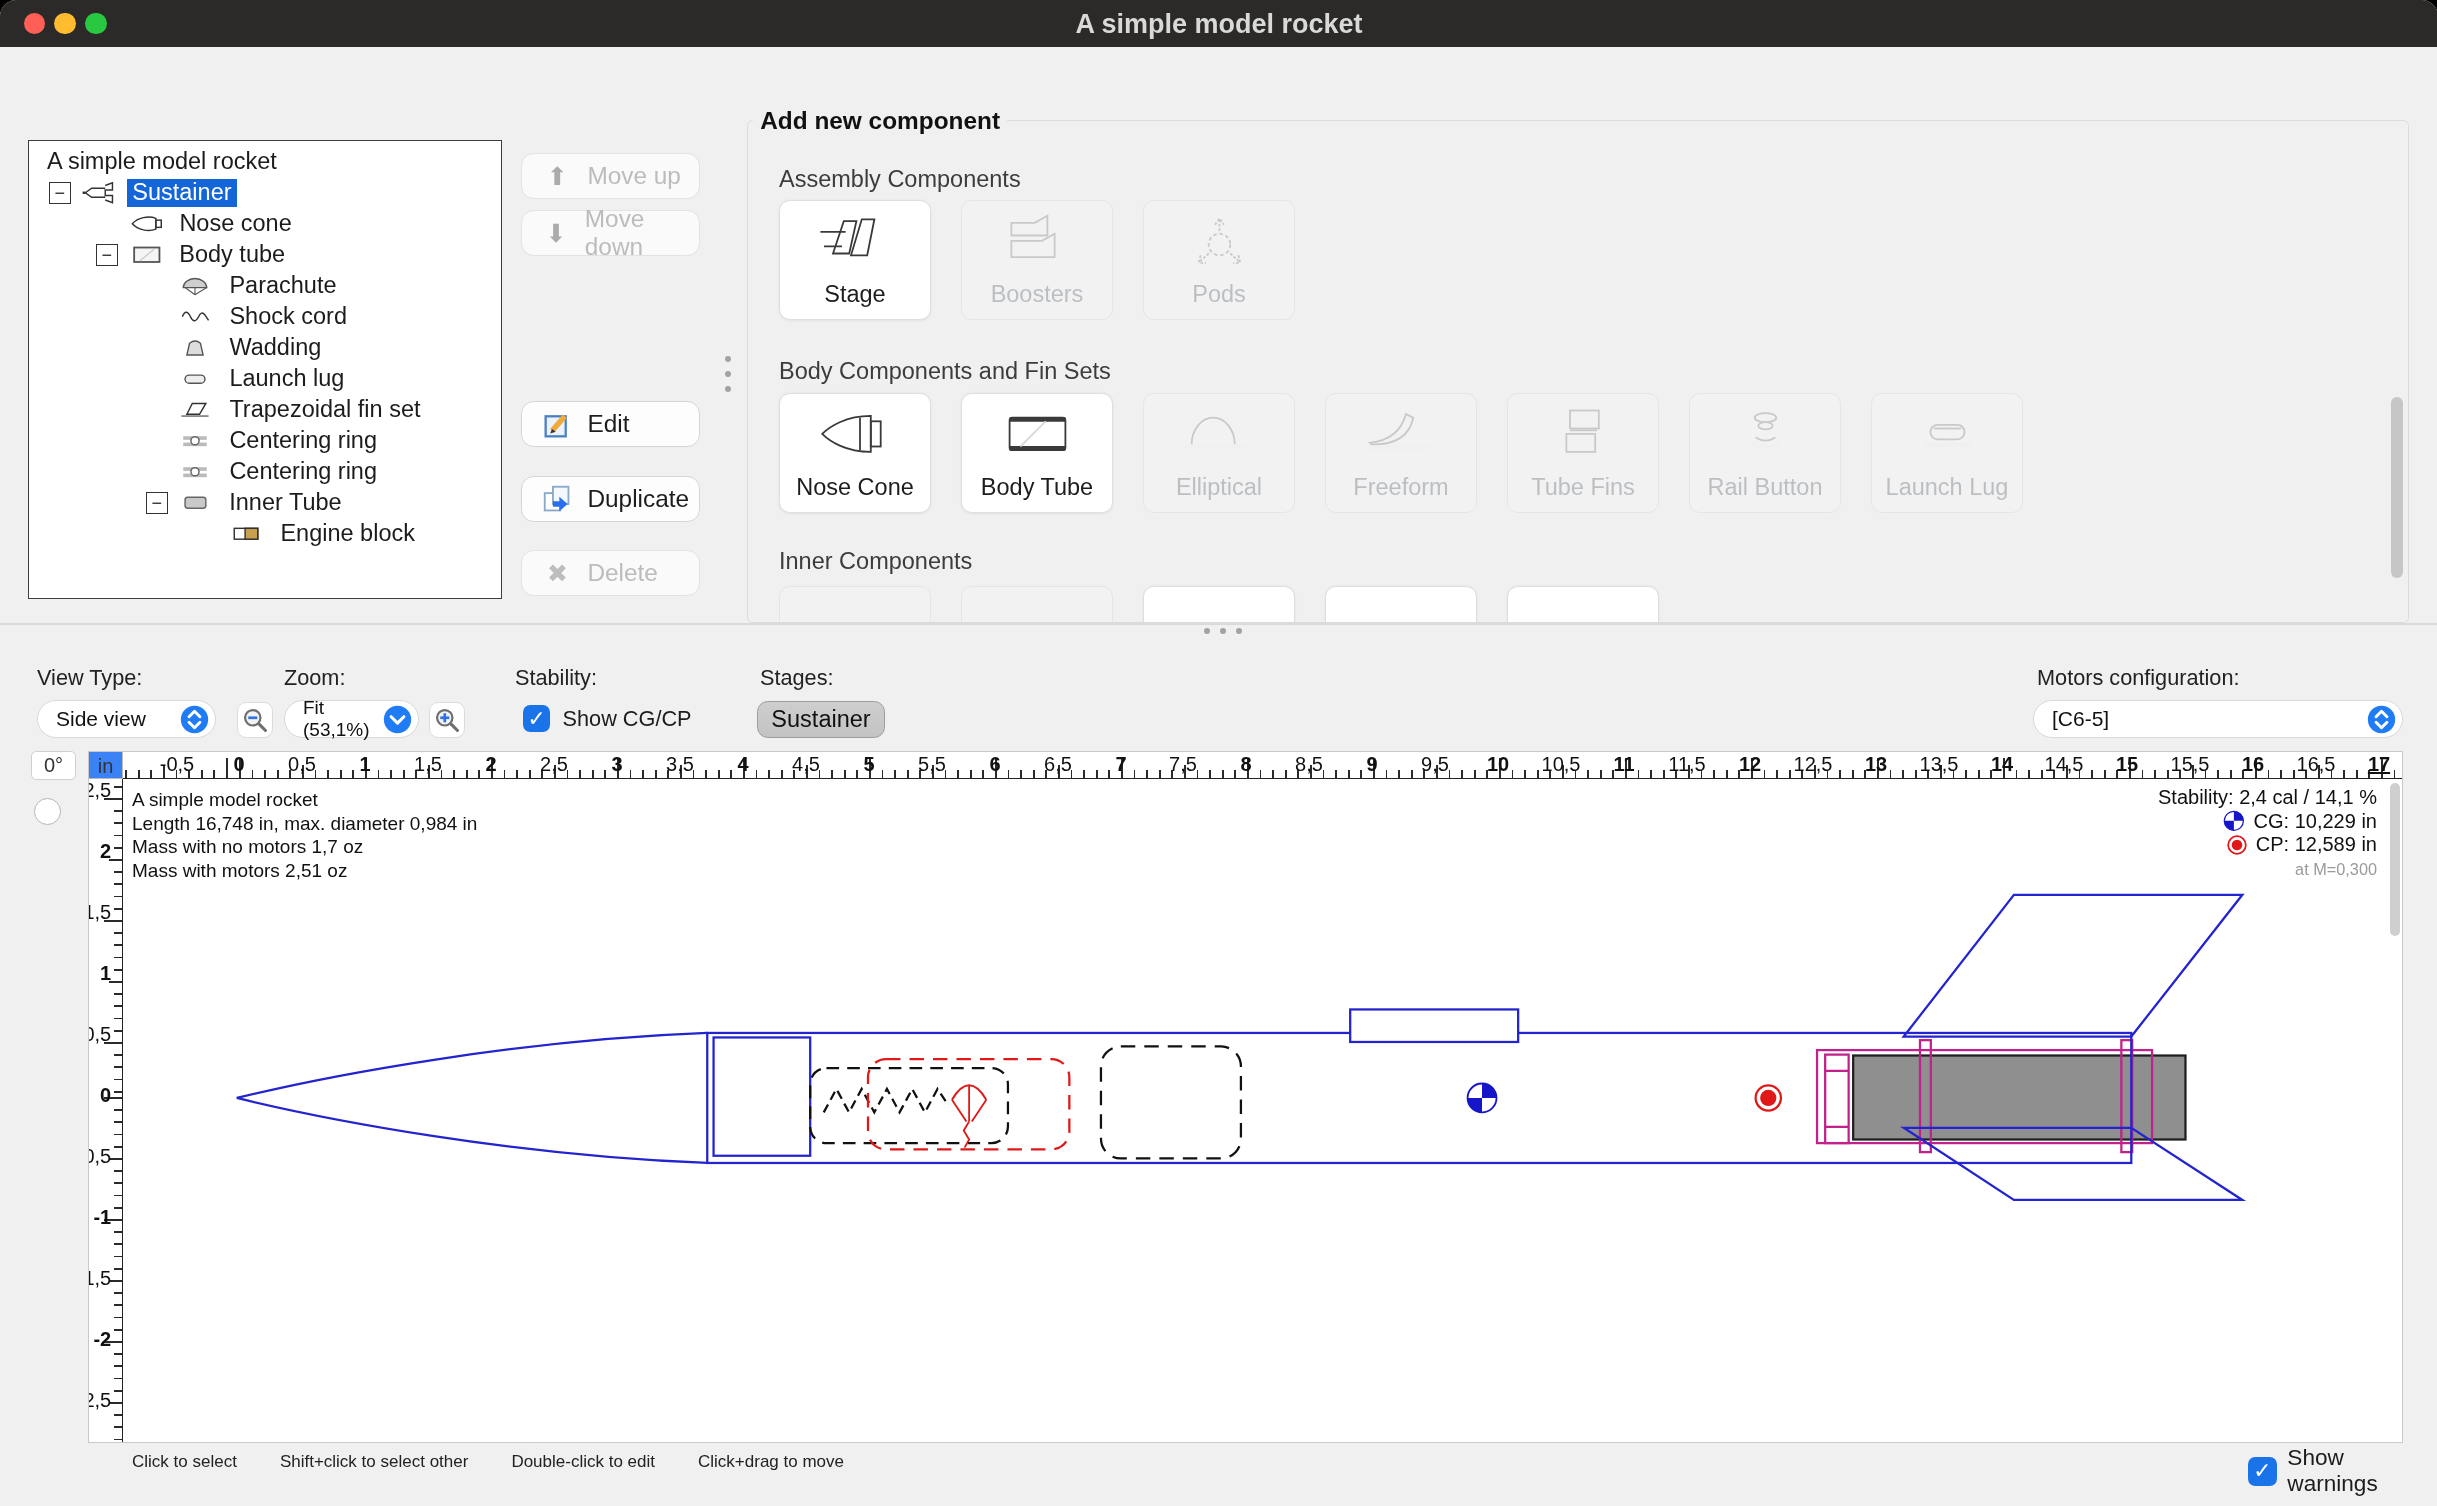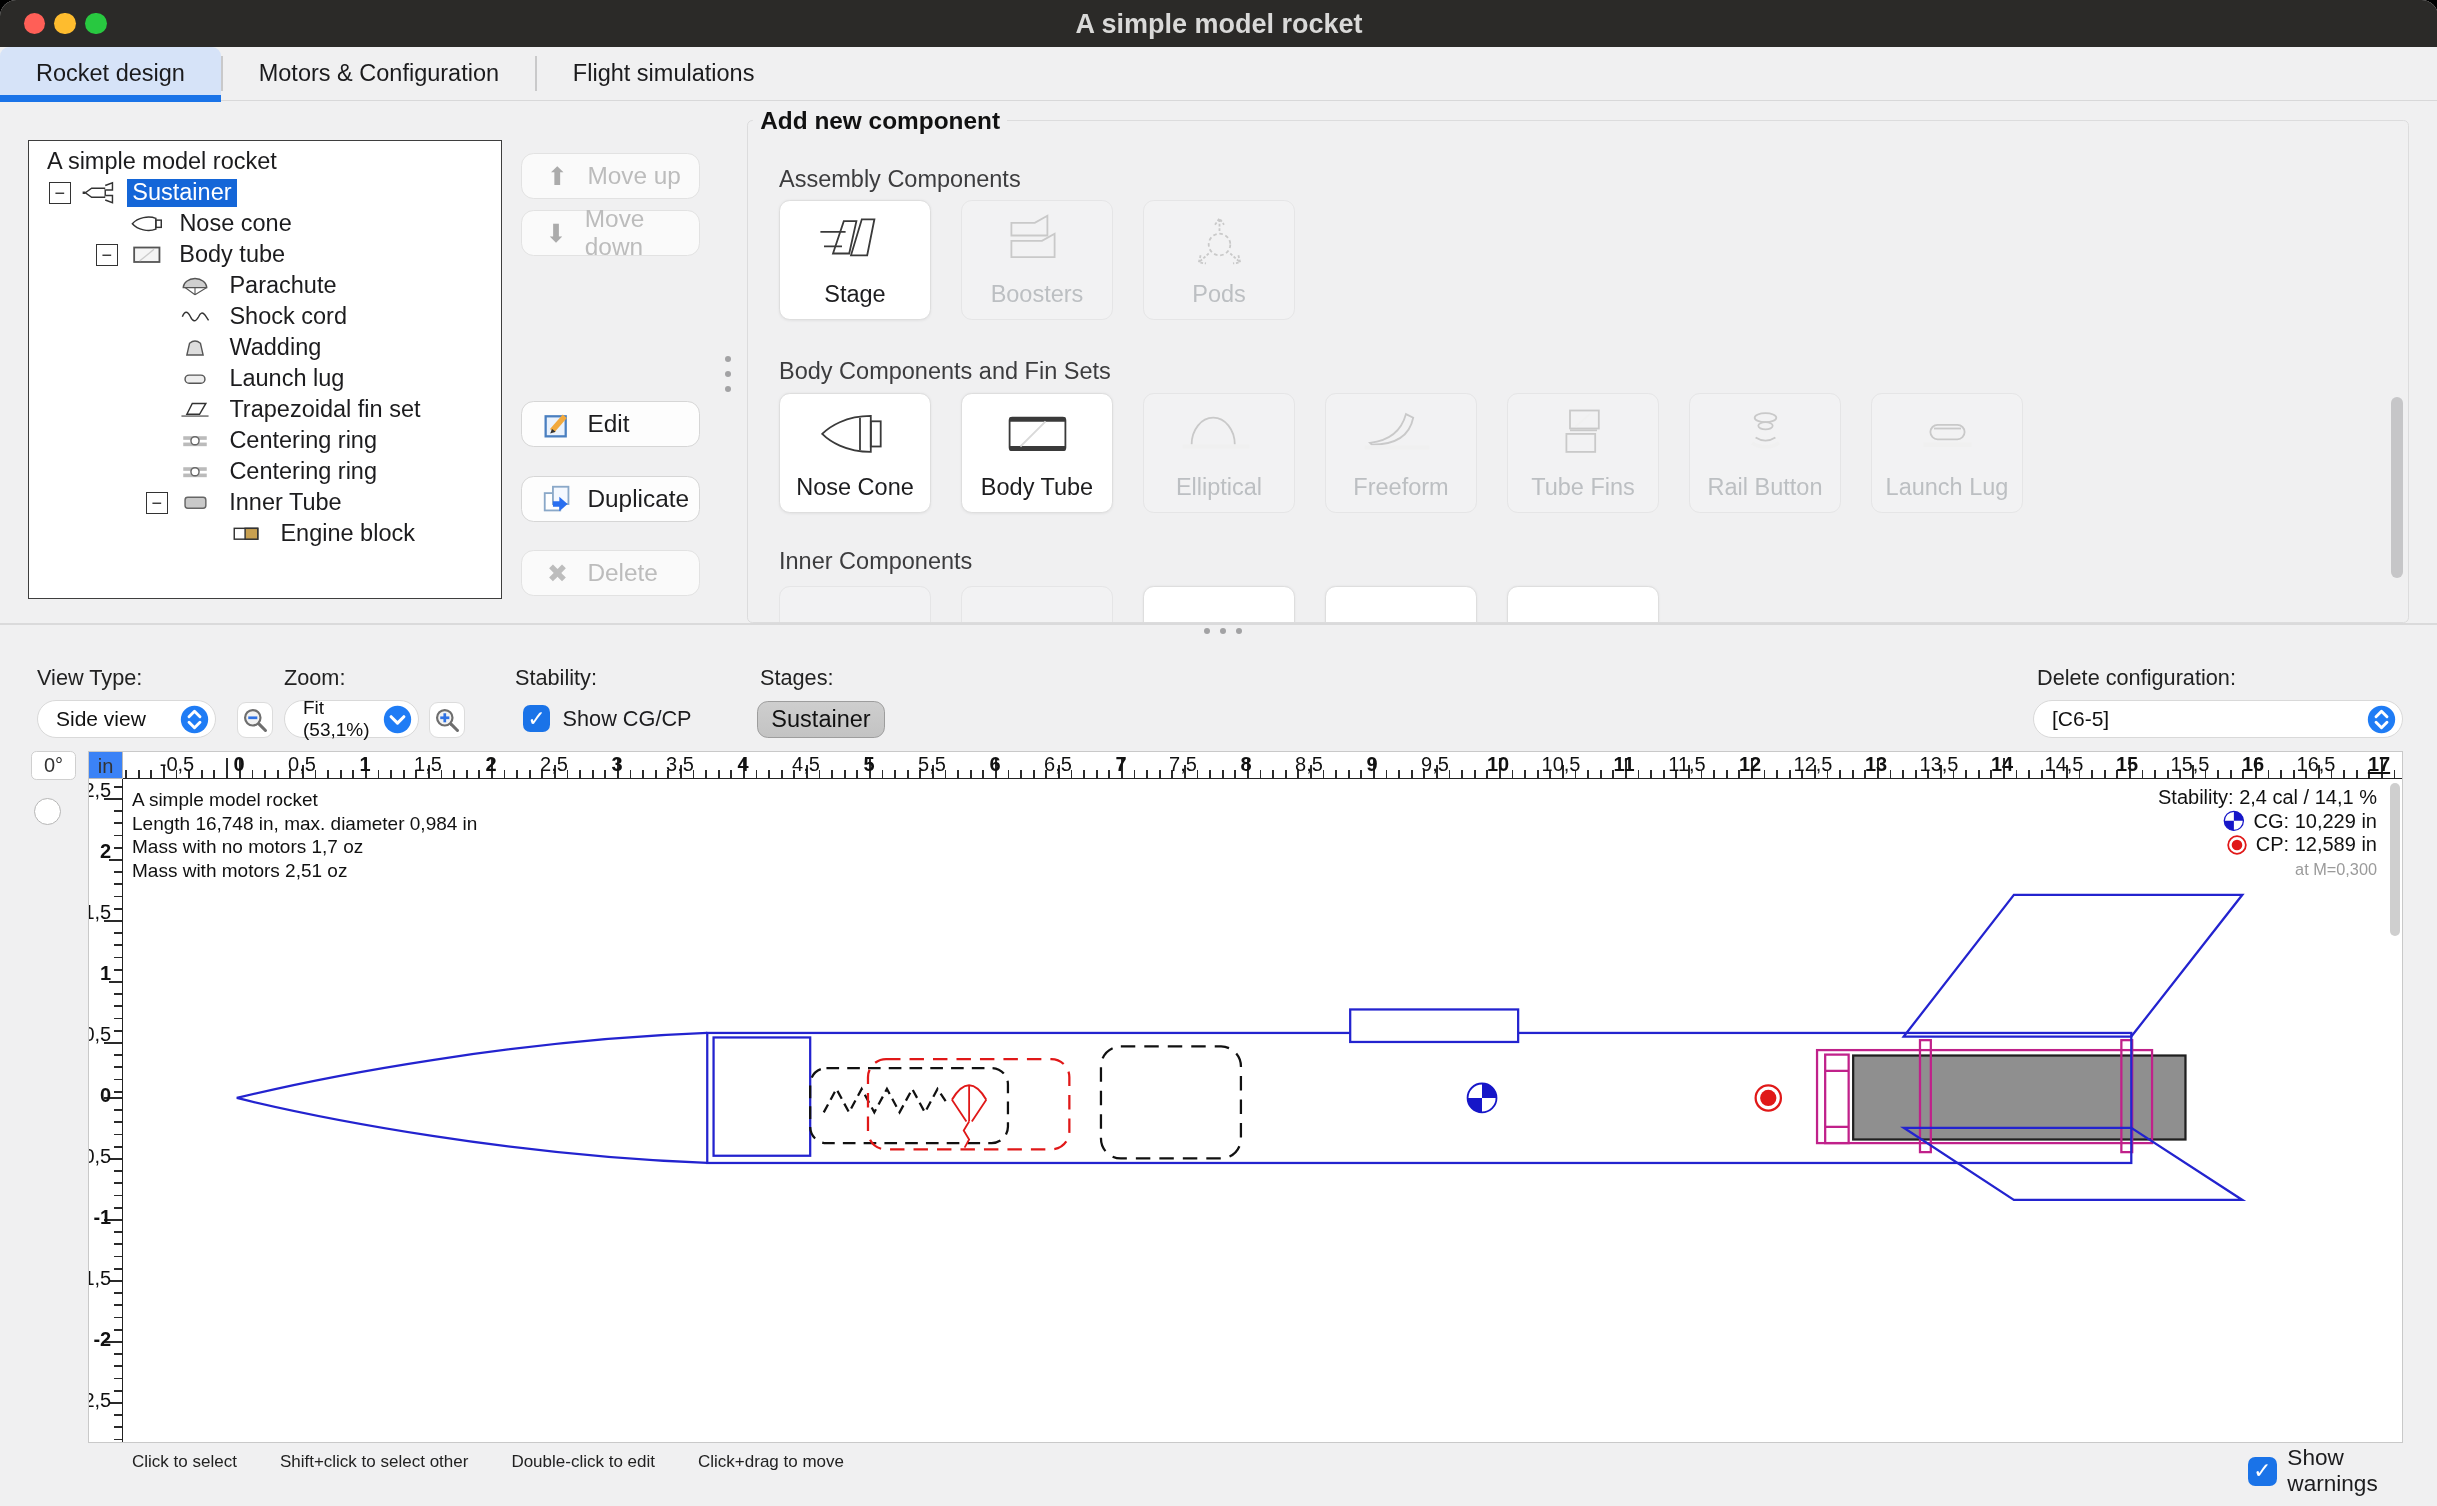--- a/index.html
+++ b/index.html
@@ -103,27 +103,20 @@
 
 <div class="window">
 
   <div class="titlebar">
     <span class="tl-dot tl-red"></span>
     <span class="tl-dot tl-yellow"></span>
     <span class="tl-dot tl-green"></span>
     <div class="win-title">A simple model rocket</div>
   </div>
 
-  <div class="tabbar">
-      <div class="tab active">Rocket design</div>
-      <div class="tabsep"></div>
-      <div class="tab">Motors &amp; Configuration</div>
-      <div class="tabsep"></div>
-      <div class="tab">Flight simulations</div>
-    </div>
 
   <div class="tree">
       <div class="trow" style="padding-left: 12.6px;">
         <span class="tlabel">A simple model rocket</span>
       </div>
       <div class="trow" style="padding-left: 20px;">
         <span class="expander">−</span>
         <span class="ticon">
           <svg viewBox="0 0 36 26">
             <g stroke="#333" stroke-width="1.6" fill="none">
@@ -493,21 +486,21 @@
 
   <div class="ctl-label" style="left:515px">Stability:</div>
   <div style="position:absolute; left:523px; top:705px; display:flex; align-items:center; gap:12.6px;">
     <span class="checkbox">✓</span>
     <span style="font-size:21.7px">Show CG/CP</span>
   </div>
 
   <div class="ctl-label" style="left:760px">Stages:</div>
   <div class="stagebtn">Sustainer</div>
 
-  <div class="ctl-label" style="left:2037px">Delete configuration:</div>
+  <div class="ctl-label" style="left:2037px">Motors configuration:</div>
   <div class="select" style="left:2033px; width:370px">
     <span class="sel-text">[C6-5]</span>
     <span class="chev">
       <svg viewBox="0 0 34 34">
           <circle cx="17" cy="17" r="15" fill="#1f7cf5"></circle>
           <path d="M11 14 l6 -6 6 6 M11 20 l6 6 6 -6" stroke="#fff" stroke-width="3.2" fill="none" stroke-linecap="round" stroke-linejoin="round"></path>
         </svg>
     </span>
   </div>
 

